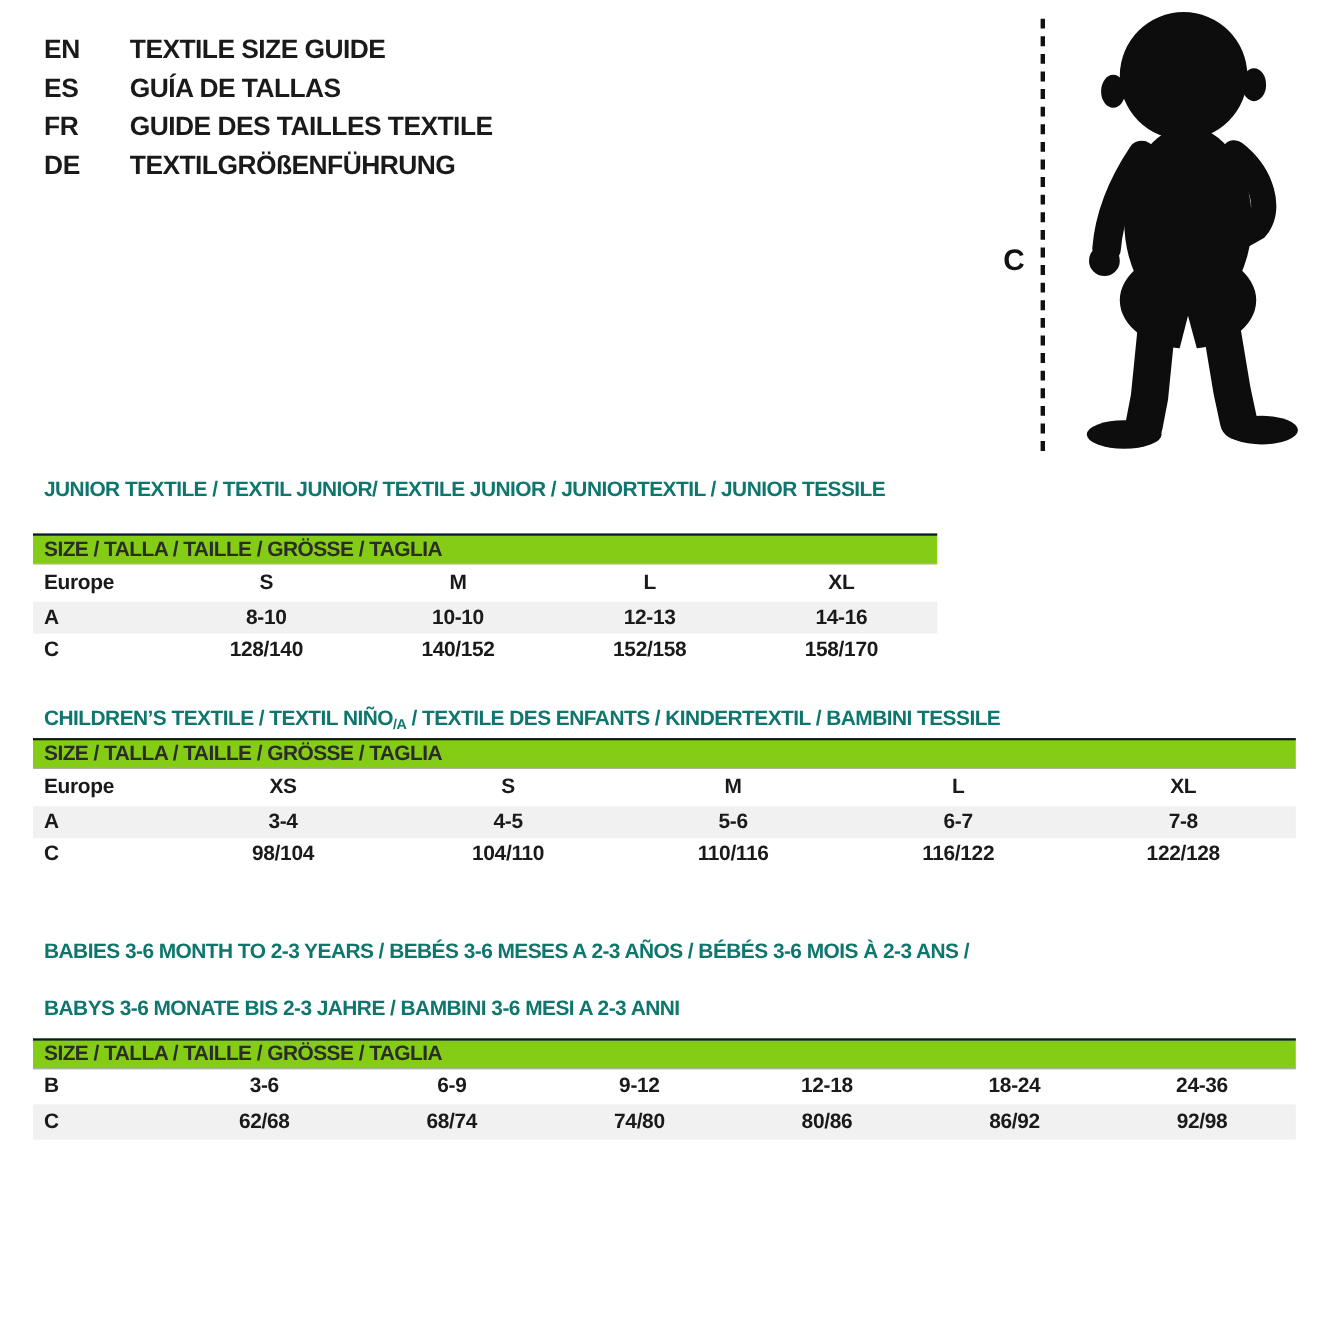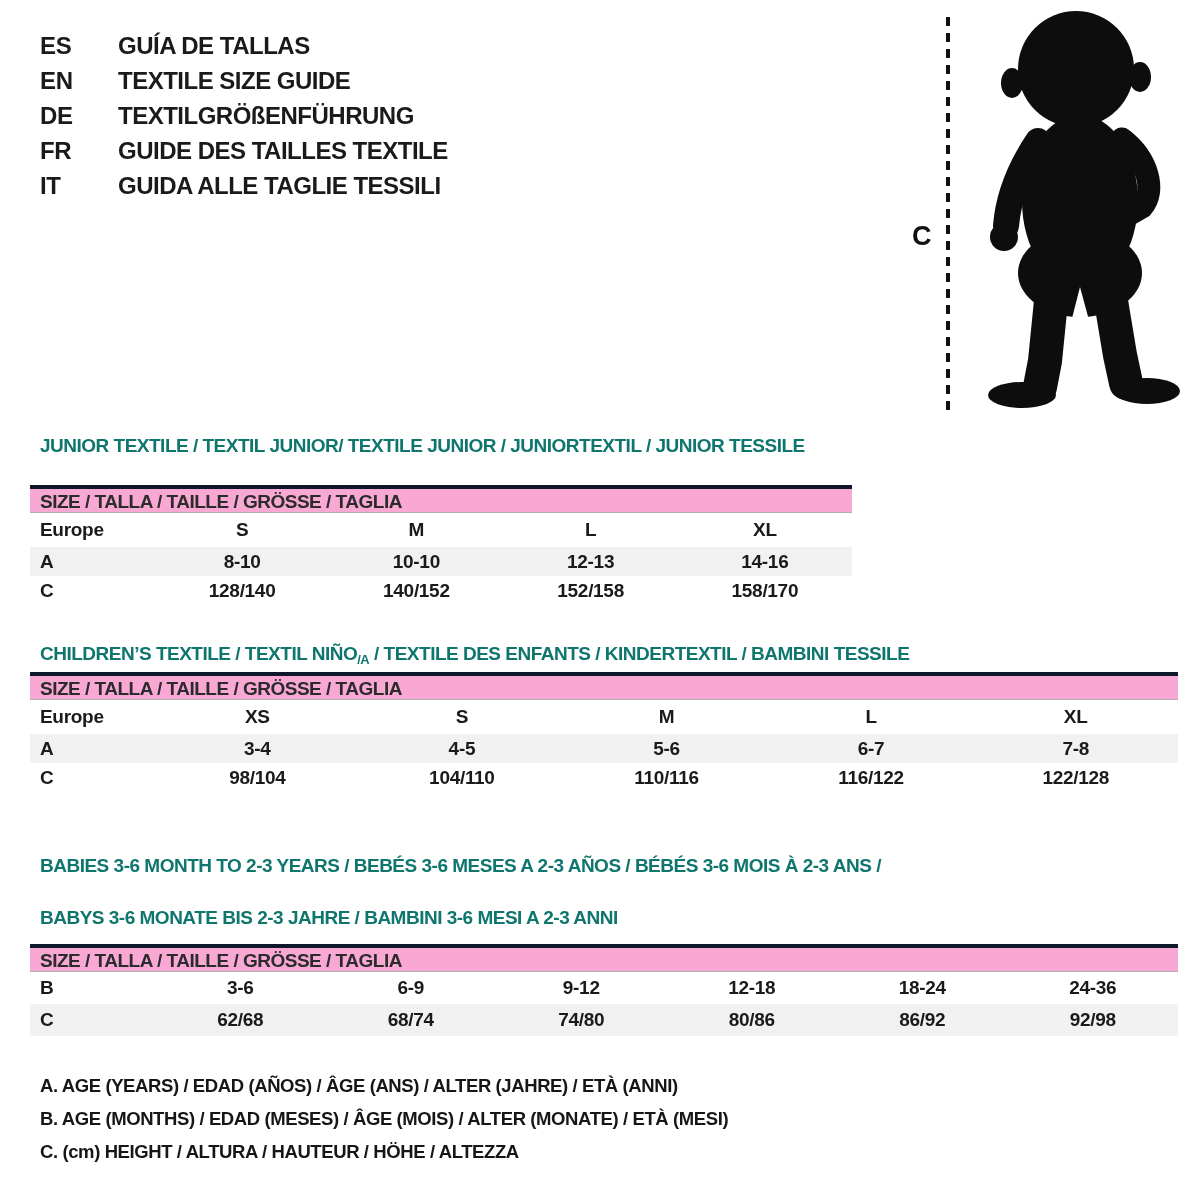--- a/index.html
+++ b/index.html
@@ -27,21 +27,21 @@
   .sec-junior   { left:30px; top:434px;  width:822px;  }
   .sec-junior   .sec-title { margin-bottom:27px; }
   .sec-children { left:30px; top:642px;  width:1148px; }
   .sec-children .sec-title { }
   .sec-babies   { left:30px; top:854px;  width:1148px; }
   .sec-babies .line1 { margin-bottom:22px; }
   .sec-babies .line2 { margin-bottom:14px;margin-top:28px; }
 
   .size-bar {
     height:28px; line-height:26px; box-sizing:border-box;
-    background:#f9a8d4; border-top:4px solid #0f172a; border-bottom:1px solid #b0b0b0;
+    background:#84cc16; border-top:2px solid #0f172a; border-bottom:1px solid #b0b0b0;
     font-size:19px; font-weight:700; letter-spacing:-0.5px;
     padding-left:10px; color:#2b2b2b; white-space:nowrap;
   }
 
   .trow { display:flex; align-items:center; }
   .row-head { height:34px; }
   .row-std  { height:29px; }
   .row-baby { height:32px; }
   .row-alt  { background:#f1f1f1; }
   .cell { font-size:19px; font-weight:700; letter-spacing:-0.3px; }
@@ -55,38 +55,34 @@
     line-height:24px; margin-bottom:9px; white-space:nowrap; color:#161616;
   }
 </style>
 </head>
 <body>
 
 <div class="page">
 
   <header class="lang-block">
     <div class="lang-row">
-      <span class="lang-code">ES</span>
-      <span class="lang-title">GUÍA DE TALLAS</span>
-    </div>
-    <div class="lang-row">
       <span class="lang-code">EN</span>
       <span class="lang-title">TEXTILE SIZE GUIDE</span>
     </div>
     <div class="lang-row">
-      <span class="lang-code">DE</span>
-      <span class="lang-title">TEXTILGRÖßENFÜHRUNG</span>
+      <span class="lang-code">ES</span>
+      <span class="lang-title">GUÍA DE TALLAS</span>
     </div>
     <div class="lang-row">
       <span class="lang-code">FR</span>
       <span class="lang-title">GUIDE DES TAILLES TEXTILE</span>
     </div>
     <div class="lang-row">
-      <span class="lang-code">IT</span>
-      <span class="lang-title">GUIDA ALLE TAGLIE TESSILI</span>
+      <span class="lang-code">DE</span>
+      <span class="lang-title">TEXTILGRÖßENFÜHRUNG</span>
     </div>
   </header>
 
   <div class="figure-area">
     <svg width="300" height="415" viewBox="0 0 300 415">
       <line x1="48" y1="12" x2="48" y2="410" stroke="#111111" stroke-width="4" stroke-dasharray="9 7"></line>
       <text x="12" y="240" font-size="27" font-weight="bold" fill="#111111">C</text>
       <g fill="#0d0d0d">
         <ellipse cx="112" cy="78" rx="11" ry="15"></ellipse>
         <ellipse cx="240" cy="72" rx="11" ry="15"></ellipse>
@@ -177,19 +173,14 @@
       <div class="cell label">C</div>
       <div class="cell val">62/68</div>
       <div class="cell val">68/74</div>
       <div class="cell val">74/80</div>
       <div class="cell val">80/86</div>
       <div class="cell val">86/92</div>
       <div class="cell val">92/98</div>
     </div>
   </section>
 
-  <footer class="footnotes">
-    <div class="footnote">A. AGE (YEARS) / EDAD (AÑOS) / ÂGE (ANS) / ALTER (JAHRE) / ETÀ (ANNI)</div>
-    <div class="footnote">B. AGE (MONTHS) / EDAD (MESES) / ÂGE (MOIS) / ALTER (MONATE) / ETÀ (MESI)</div>
-    <div class="footnote">C. (cm) HEIGHT / ALTURA / HAUTEUR / HÖHE / ALTEZZA</div>
-  </footer>
 
 </div>
 
 </body></html>

